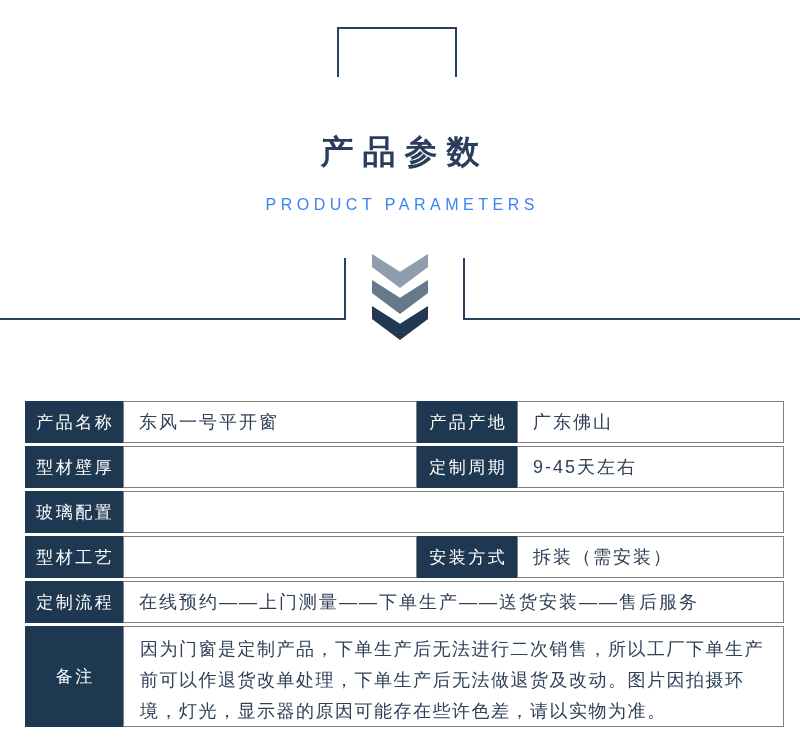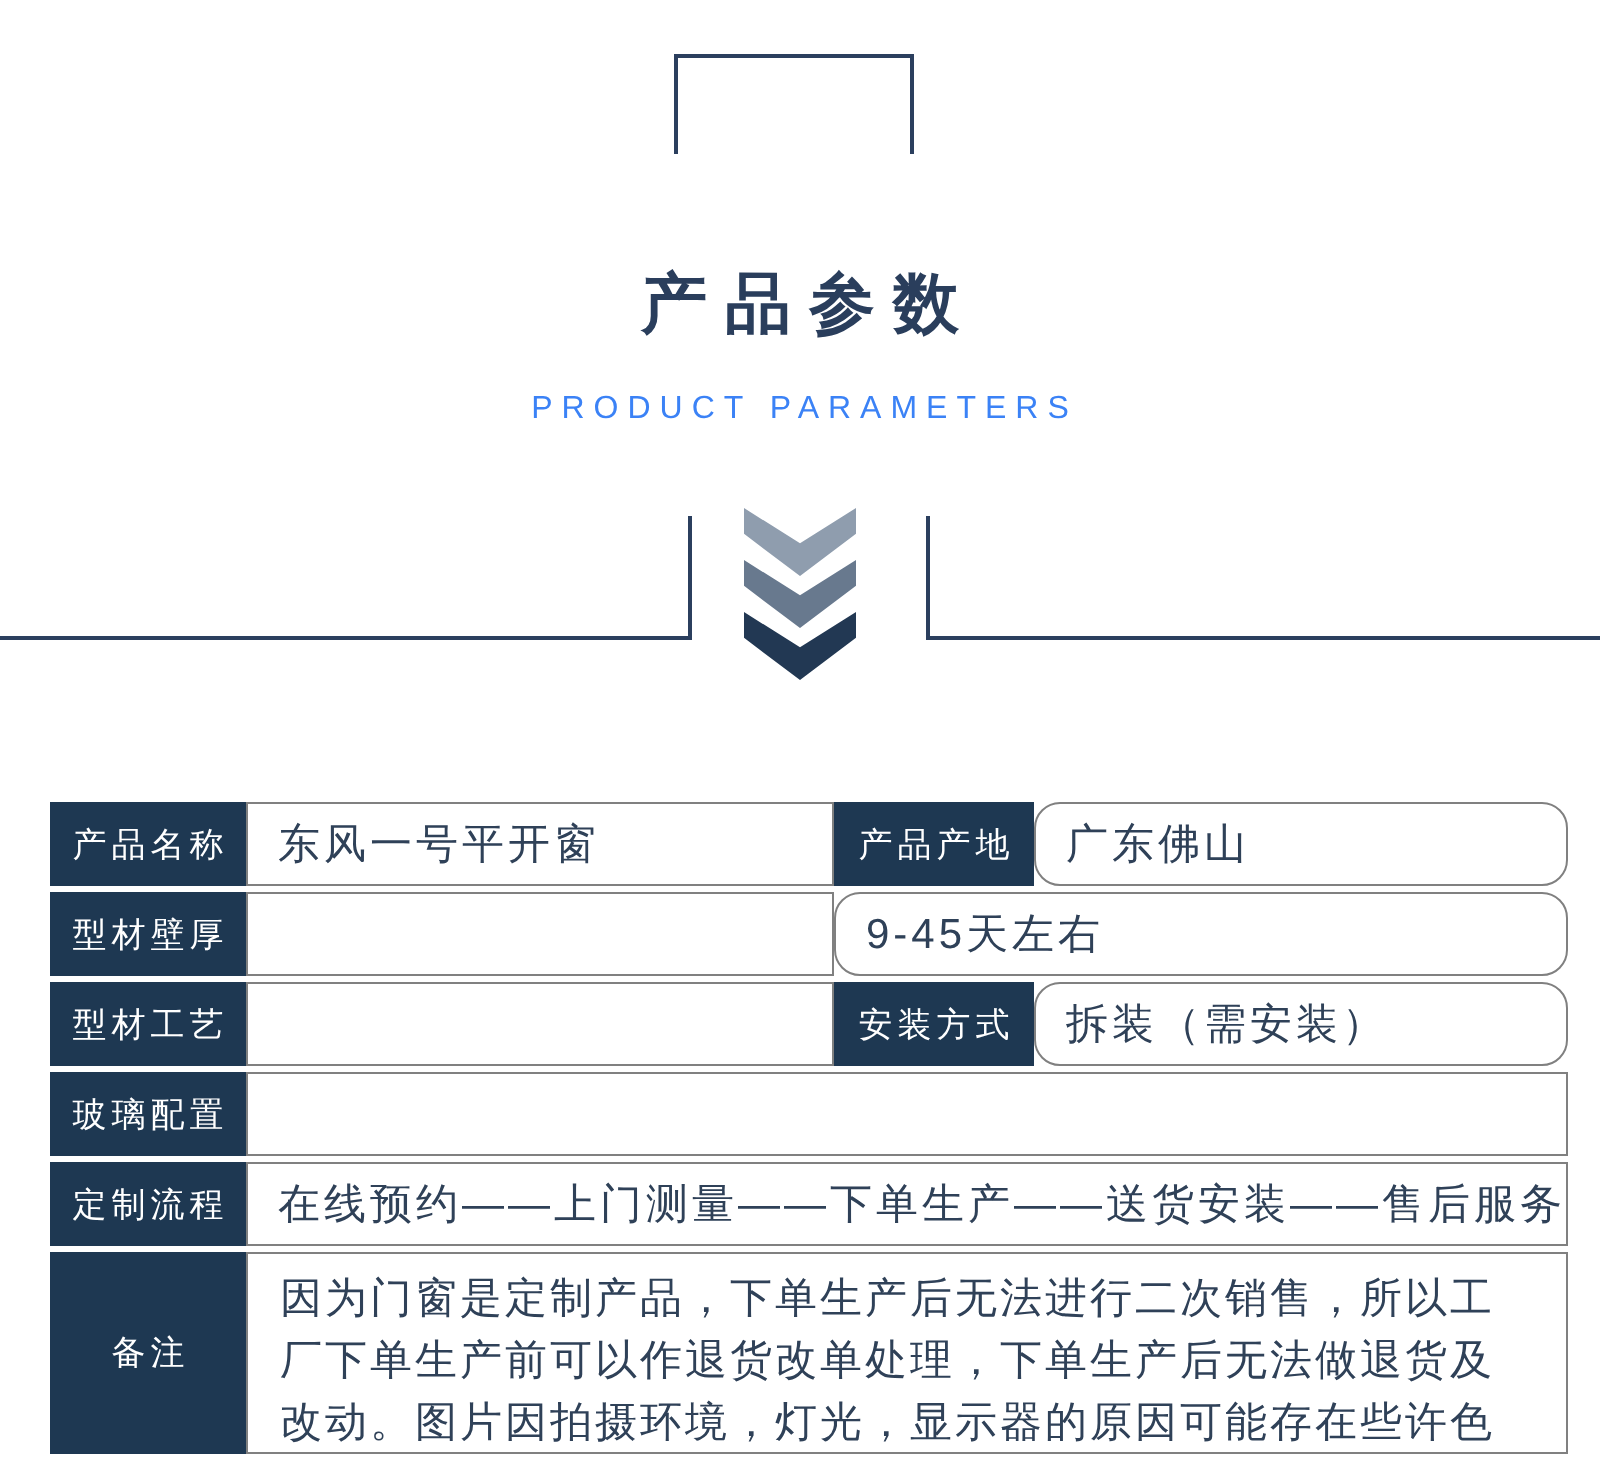--- a/index.html
+++ b/index.html
@@ -56,26 +56,26 @@
     font-size: 17px; letter-spacing: 2.5px; text-indent: 2.5px;
     flex: none;
   }
   .w1 { width: 98px; }
   .w2 { width: 100px; font-family: Liberation Mono, monospace; }
   .val {
     background: #ffffff;
     border: 1px solid #808080;
     color: #2f4158;
     display: flex; align-items: center;
-    font-size: 21px; letter-spacing: 2px;
+    font-size: 18px; letter-spacing: 2px;
     padding: 0 15px;
     white-space: nowrap; overflow: hidden;
   }
   .v1 { width: 294px; flex: none; }
-  .v2 { flex: 1; border-radius: 13px; }
+  .v2 { flex: 1; }
   .vfull { flex: 1; }
   .val.remark {
     display: block;
     white-space: normal;
     padding: 7px 16px 12px 16px;
     line-height: 31px;
     letter-spacing: 1.5px;
   }
 </style>
 </head>
@@ -97,33 +97,34 @@
     <div class="row">
       <div class="lbl w1">产品名称</div>
       <div class="val v1">东风一号平开窗</div>
       <div class="lbl w2">产品产地</div>
       <div class="val v2">广东佛山</div>
     </div>
 
     <div class="row">
       <div class="lbl w1">型材壁厚</div>
       <div class="val v1"></div>
+      <div class="lbl w2">定制周期</div>
       <div class="val v2">9-45天左右</div>
+    </div>
+
+    <div class="row">
+      <div class="lbl w1">玻璃配置</div>
+      <div class="val vfull"></div>
     </div>
 
     <div class="row">
       <div class="lbl w1">型材工艺</div>
       <div class="val v1"></div>
       <div class="lbl w2">安装方式</div>
       <div class="val v2">拆装（需安装）</div>
-    </div>
-
-    <div class="row">
-      <div class="lbl w1">玻璃配置</div>
-      <div class="val vfull"></div>
     </div>
 
     <div class="row">
       <div class="lbl w1">定制流程</div>
       <div class="val vfull">在线预约——上门测量——下单生产——送货安装——售后服务</div>
     </div>
 
     <div class="row tall">
       <div class="lbl w1">备注</div>
       <div class="val vfull remark">因为门窗是定制产品，下单生产后无法进行二次销售，所以工厂下单生产前可以作退货改单处理，下单生产后无法做退货及改动。图片因拍摄环境，灯光，显示器的原因可能存在些许色差，请以实物为准。</div>

